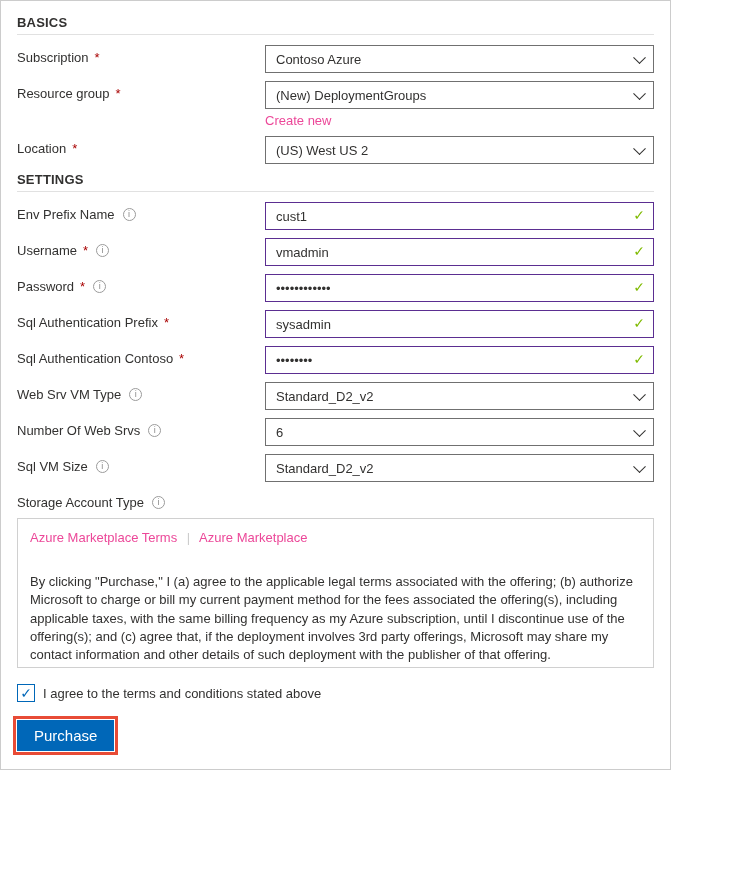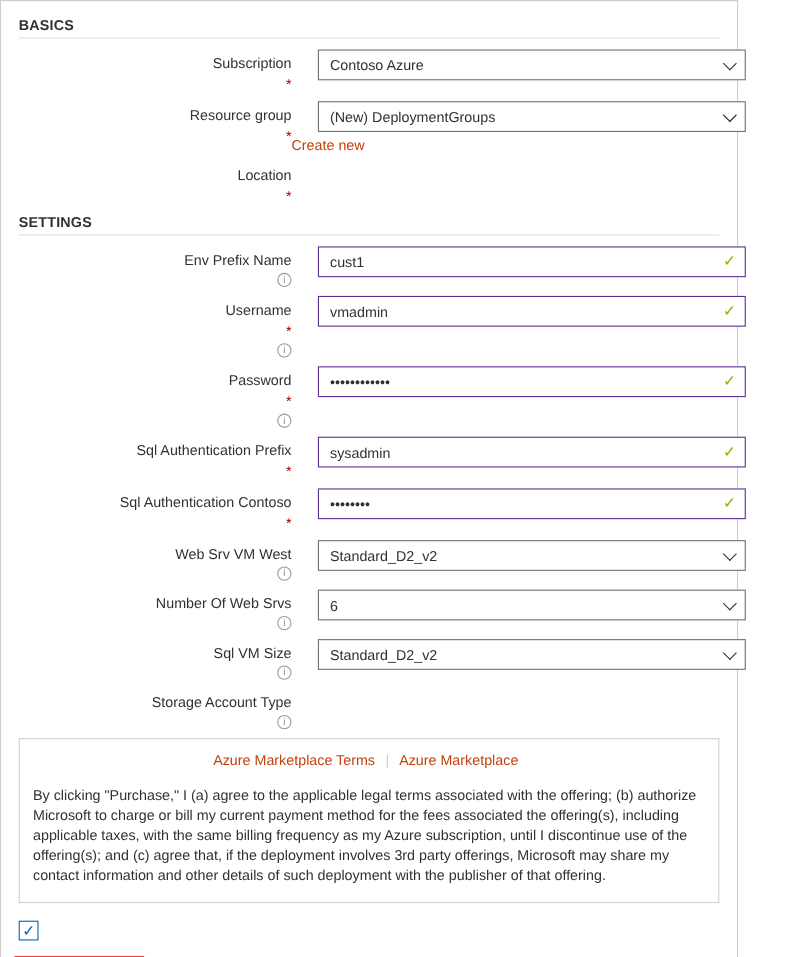--- a/index.html
+++ b/index.html
@@ -27,56 +27,54 @@
   .section-title.first { margin-top: 0; }
   .row {
     display: flex;
     align-items: flex-start;
     margin: 8px 0;
   }
   .label-col {
     width: 248px;
     padding-top: 5px;
     display: flex;
-    align-items: flex-end;
+    align-items: center;
     gap: 4px;
-    flex-direction: column;
   }
   .ctrl-col {
     flex: 1;
   }
   .req { color: #a80000; margin-left: 2px; }
   .info-icon {
     width: 13px; height: 13px;
     border: 1px solid #9a9a9a;
     border-radius: 50%;
     font-size: 9px;
     color: #8a8a8a;
     line-height: 11px;
     text-align: center;
     display: inline-block;
     margin-left: 4px;
   }
   .link {
-    color: #c2410c;
+    color: #ec4899;
     cursor: pointer;
     font-size: 13px;
   }
   .link-sub { margin-top: 4px; display: inline-block; }
   .select-box, .text-box {
     width: 100%;
     height: 28px;
     border: 1px solid #707070;
     background: #fff;
     position: relative;
     display: flex;
     align-items: center;
     padding: 0 28px 0 10px;
     font-size: 13px;
-    margin-left: 24px;
   }
   .text-box.validated {
     border-color: #5b2e91;
   }
   .chevron {
     position: absolute;
     right: 8px;
     top: 50%;
     width: 10px;
     height: 6px;
@@ -101,21 +99,21 @@
   .terms-box {
     border: 1px solid #d0d0d0;
     background: #fff;
     padding: 10px 12px;
     height: 150px;
     overflow-y: scroll;
     margin-top: 8px;
     font-size: 13px;
     line-height: 1.4;
   }
-  .terms-tabs { margin-bottom: 14px; text-align: center; }
+  .terms-tabs { margin-bottom: 26px; }
   .terms-tabs .link { margin-right: 6px; }
   .tab-sep { color: #ccc; margin-right: 6px; }
   .terms-text { color: #323130; }
   .agree-row {
     display: flex;
     align-items: center;
     gap: 8px;
     margin-top: 16px;
   }
   .checkbox {
@@ -128,21 +126,21 @@
     font-size: 14px;
     background: #fff;
   }
   .purchase-btn {
     margin-top: 18px;
     display: inline-block;
     background: #0067b8;
     color: #fff;
     border: 1px solid #0067b8;
     padding: 6px 16px;
-    font-size: 18px;
+    font-size: 15px;
     outline: 3px solid #e84b36;
     outline-offset: 1px;
     cursor: pointer;
   }
   
   .terms-box::-webkit-scrollbar { width: 14px; }
   .terms-box::-webkit-scrollbar-track { background: #f1f1f1; }
   .terms-box::-webkit-scrollbar-thumb { background: #cfcfcf; }
 </style>
 </head>
@@ -178,20 +176,26 @@
       </div>
       <span class="link link-sub">Create new</span>
     </div>
   </div>
 
   <div class="row">
     <div class="label-col">
       <span>Location</span>
       <span class="req">*</span>
     </div>
+    <div class="ctrl-col">
+      <div class="select-box">
+        <span>(US) West US 2</span>
+        <span class="chevron"></span>
+      </div>
+    </div>
   </div>
 
   
   <div class="section-title">SETTINGS</div>
 
   <div class="row">
     <div class="label-col">
       <span>Env Prefix Name</span>
       <span class="info-icon">i</span>
     </div>
@@ -252,21 +256,21 @@
     <div class="ctrl-col">
       <div class="text-box validated">
         <span>••••••••</span>
         <span class="check-mark">✓</span>
       </div>
     </div>
   </div>
 
   <div class="row">
     <div class="label-col">
-      <span>Web Srv VM West</span>
+      <span>Web Srv VM Type</span>
       <span class="info-icon">i</span>
     </div>
     <div class="ctrl-col">
       <div class="select-box">
         <span>Standard_D2_v2</span>
         <span class="chevron"></span>
       </div>
     </div>
   </div>
 
@@ -311,17 +315,18 @@
       <span class="tab-sep">|</span>
       <span class="link">Azure Marketplace</span>
     </div>
     <div class="terms-text">By clicking "Purchase," I (a) agree to the applicable legal terms associated with the offering; (b) authorize Microsoft to charge or bill my current payment method for the fees associated the offering(s), including applicable taxes, with the same billing frequency as my Azure subscription, until I discontinue use of the offering(s); and (c) agree that, if the deployment involves 3rd party offerings, Microsoft may share my contact information and other details of such deployment with the publisher of that offering.</div>
   </div>
 
   <div class="agree-row">
     <div class="checkbox">
       <span>✓</span>
     </div>
+    <span>I agree to the terms and conditions stated above</span>
   </div>
 
   <button class="purchase-btn">Purchase</button>
 
 </div>
 
 </body></html>

